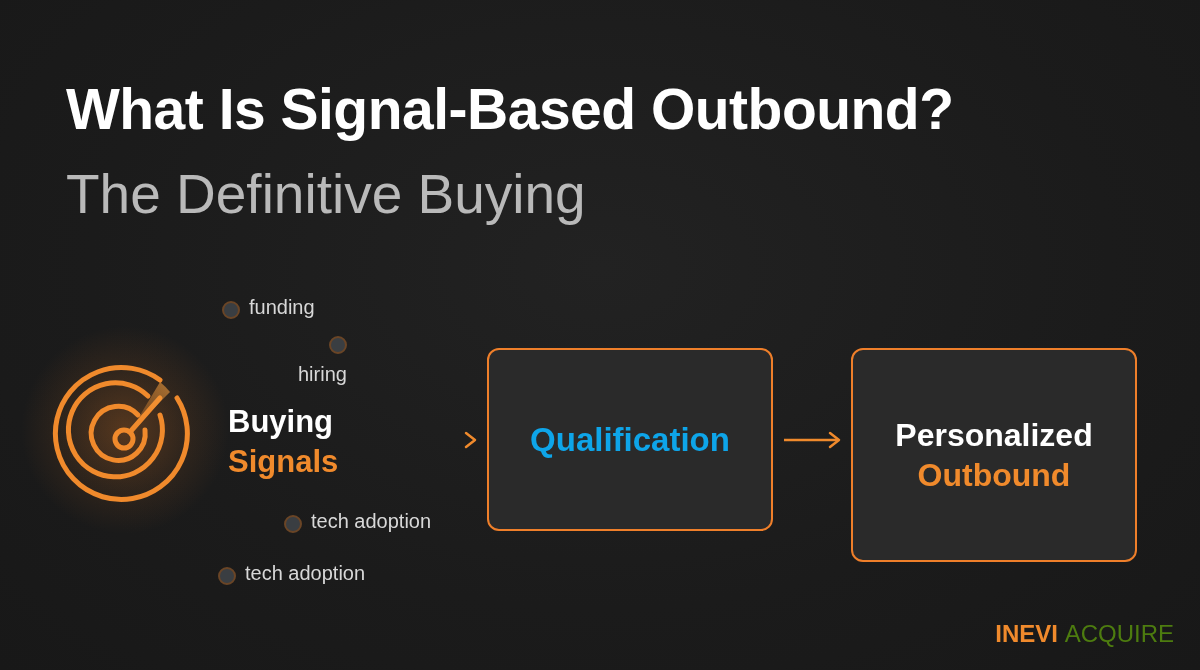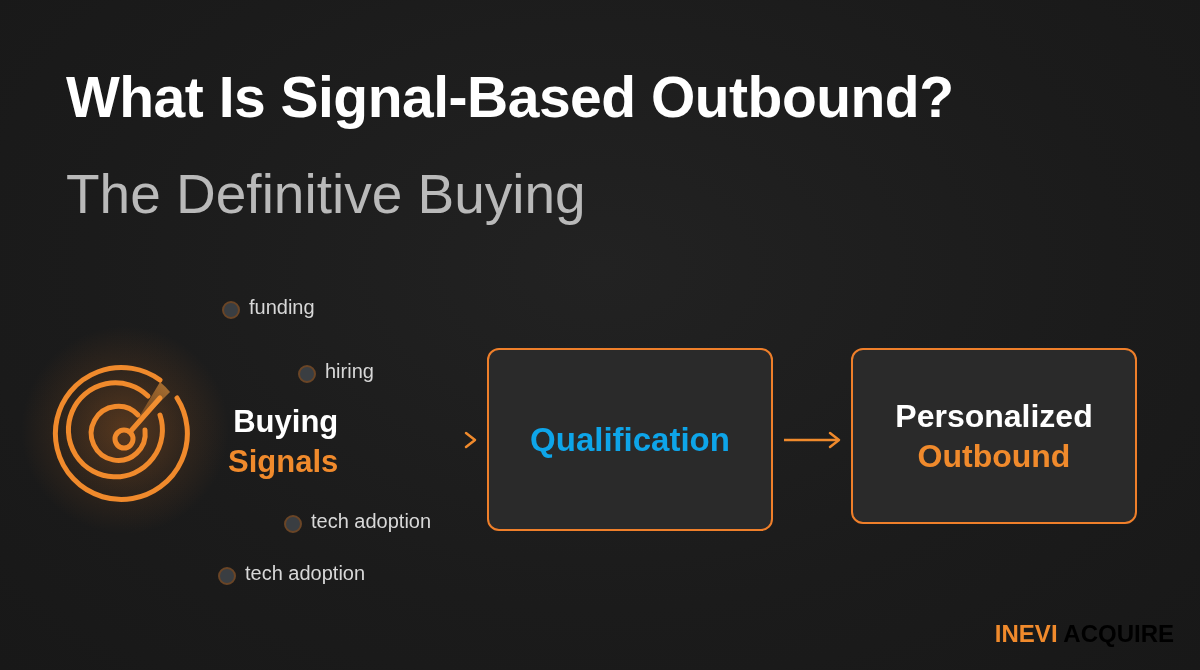--- a/index.html
+++ b/index.html
@@ -1,37 +1,37 @@
 <!DOCTYPE html>
 <html><head>
 <meta charset="utf-8">
 <style>
   html,body{margin:0;padding:0;}
   body{width:1200px;height:670px;overflow:hidden;background:#1c1c1c;
     font-family:"Liberation Sans",sans-serif;position:relative;
     background:radial-gradient(ellipse at 50% 40%, #222222 0%, #1b1b1b 60%, #181818 100%);}
-  .title{position:absolute;left:66px;top:64px;font-size:57px;font-weight:700;color:#ffffff;letter-spacing:-0.5px;white-space:nowrap;}
+  .title{position:absolute;left:66px;top:76px;font-size:57px;font-weight:700;color:#ffffff;letter-spacing:-0.5px;white-space:nowrap;}
   .subtitle{position:absolute;left:66px;top:162px;font-size:55px;font-weight:400;color:#b9b9b9;white-space:nowrap;}
   .radar{position:absolute;left:52px;top:360px;width:150px;height:150px;}
   .glow{position:absolute;left:20px;top:325px;width:210px;height:210px;border-radius:50%;
     background:radial-gradient(circle, rgba(240,130,40,0.28) 0%, rgba(240,130,40,0.10) 40%, rgba(0,0,0,0) 70%);}
   .signal{position:absolute;display:flex;align-items:flex-end;gap:9px;color:#d8d8d8;font-size:20px;}
   .dot{width:18px;height:18px;border-radius:50%;background:#3a3e42;border:2px solid #6a4526;box-sizing:border-box;}
   .buying{position:absolute;left:228px;top:402px;font-size:31px;font-weight:700;line-height:40px;}
-  .buying .w{color:#ffffff;text-align:right;} .buying .o{color:#f08a2c;}
+  .buying .w{color:#ffffff;} .buying .o{color:#f08a2c;}
   .arrow{position:absolute;height:20px;}
   .box{position:absolute;border:2.5px solid #ef7f2a;border-radius:12px;background:#2a2a2a;box-sizing:border-box;
     display:flex;flex-direction:column;align-items:center;justify-content:center;font-weight:700;}
   .box1{left:487px;top:348px;width:286px;height:183px;}
-  .box2{left:851px;top:348px;width:286px;height:176px;}
+  .box2{left:851px;top:348px;width:286px;height:214px;}
   .q{color:#0ea5e9;font-size:33px;}
   .p1{color:#ffffff;font-size:32px;line-height:40px;}
   .p2{color:#f08a2c;font-size:32px;line-height:40px;}
   .brand{position:absolute;right:26px;top:620px;font-size:24px;font-weight:700;}
-  .brand .o{color:#f08a2c;margin-left:40px;} .brand .w{color:#000000;font-weight:700;}
+  .brand .o{color:#f08a2c;margin-left:40px;} .brand .w{color:#4d7c0f;font-weight:400;}
 </style>
 </head>
 <body>
 
 <div class="title">What Is Signal-Based Outbound?</div>
 <div class="subtitle">The Definitive Buying</div>
 
 <div class="glow"></div>
 <svg class="radar" viewBox="0 0 150 150">
   <defs>
@@ -47,21 +47,21 @@
     <circle cx="72" cy="79" r="9"></circle>
     <line x1="78" y1="72" x2="108" y2="38"></line>
   </g>
   <path d="M 78 72 L 108 22 A 66 66 0 0 1 118 32 Z" fill="url(#sweep)" opacity="0.7"></path>
 </svg>
 
 <div class="signal" style="left:222px;top:296px;">
   <span class="dot"></span>
   <span>funding</span>
 </div>
-<div class="signal" style="left:298px;top:360px;">
+<div class="signal" style="left:298px;top:336px;flex-direction:column;">
   <span class="dot"></span>
   <span>hiring</span>
 </div>
 <div class="signal" style="left:284px;top:510px;">
   <span class="dot"></span>
   <span>tech adoption</span>
 </div>
 <div class="signal" style="left:218px;top:562px;">
   <span class="dot"></span>
   <span>tech adoption</span>

